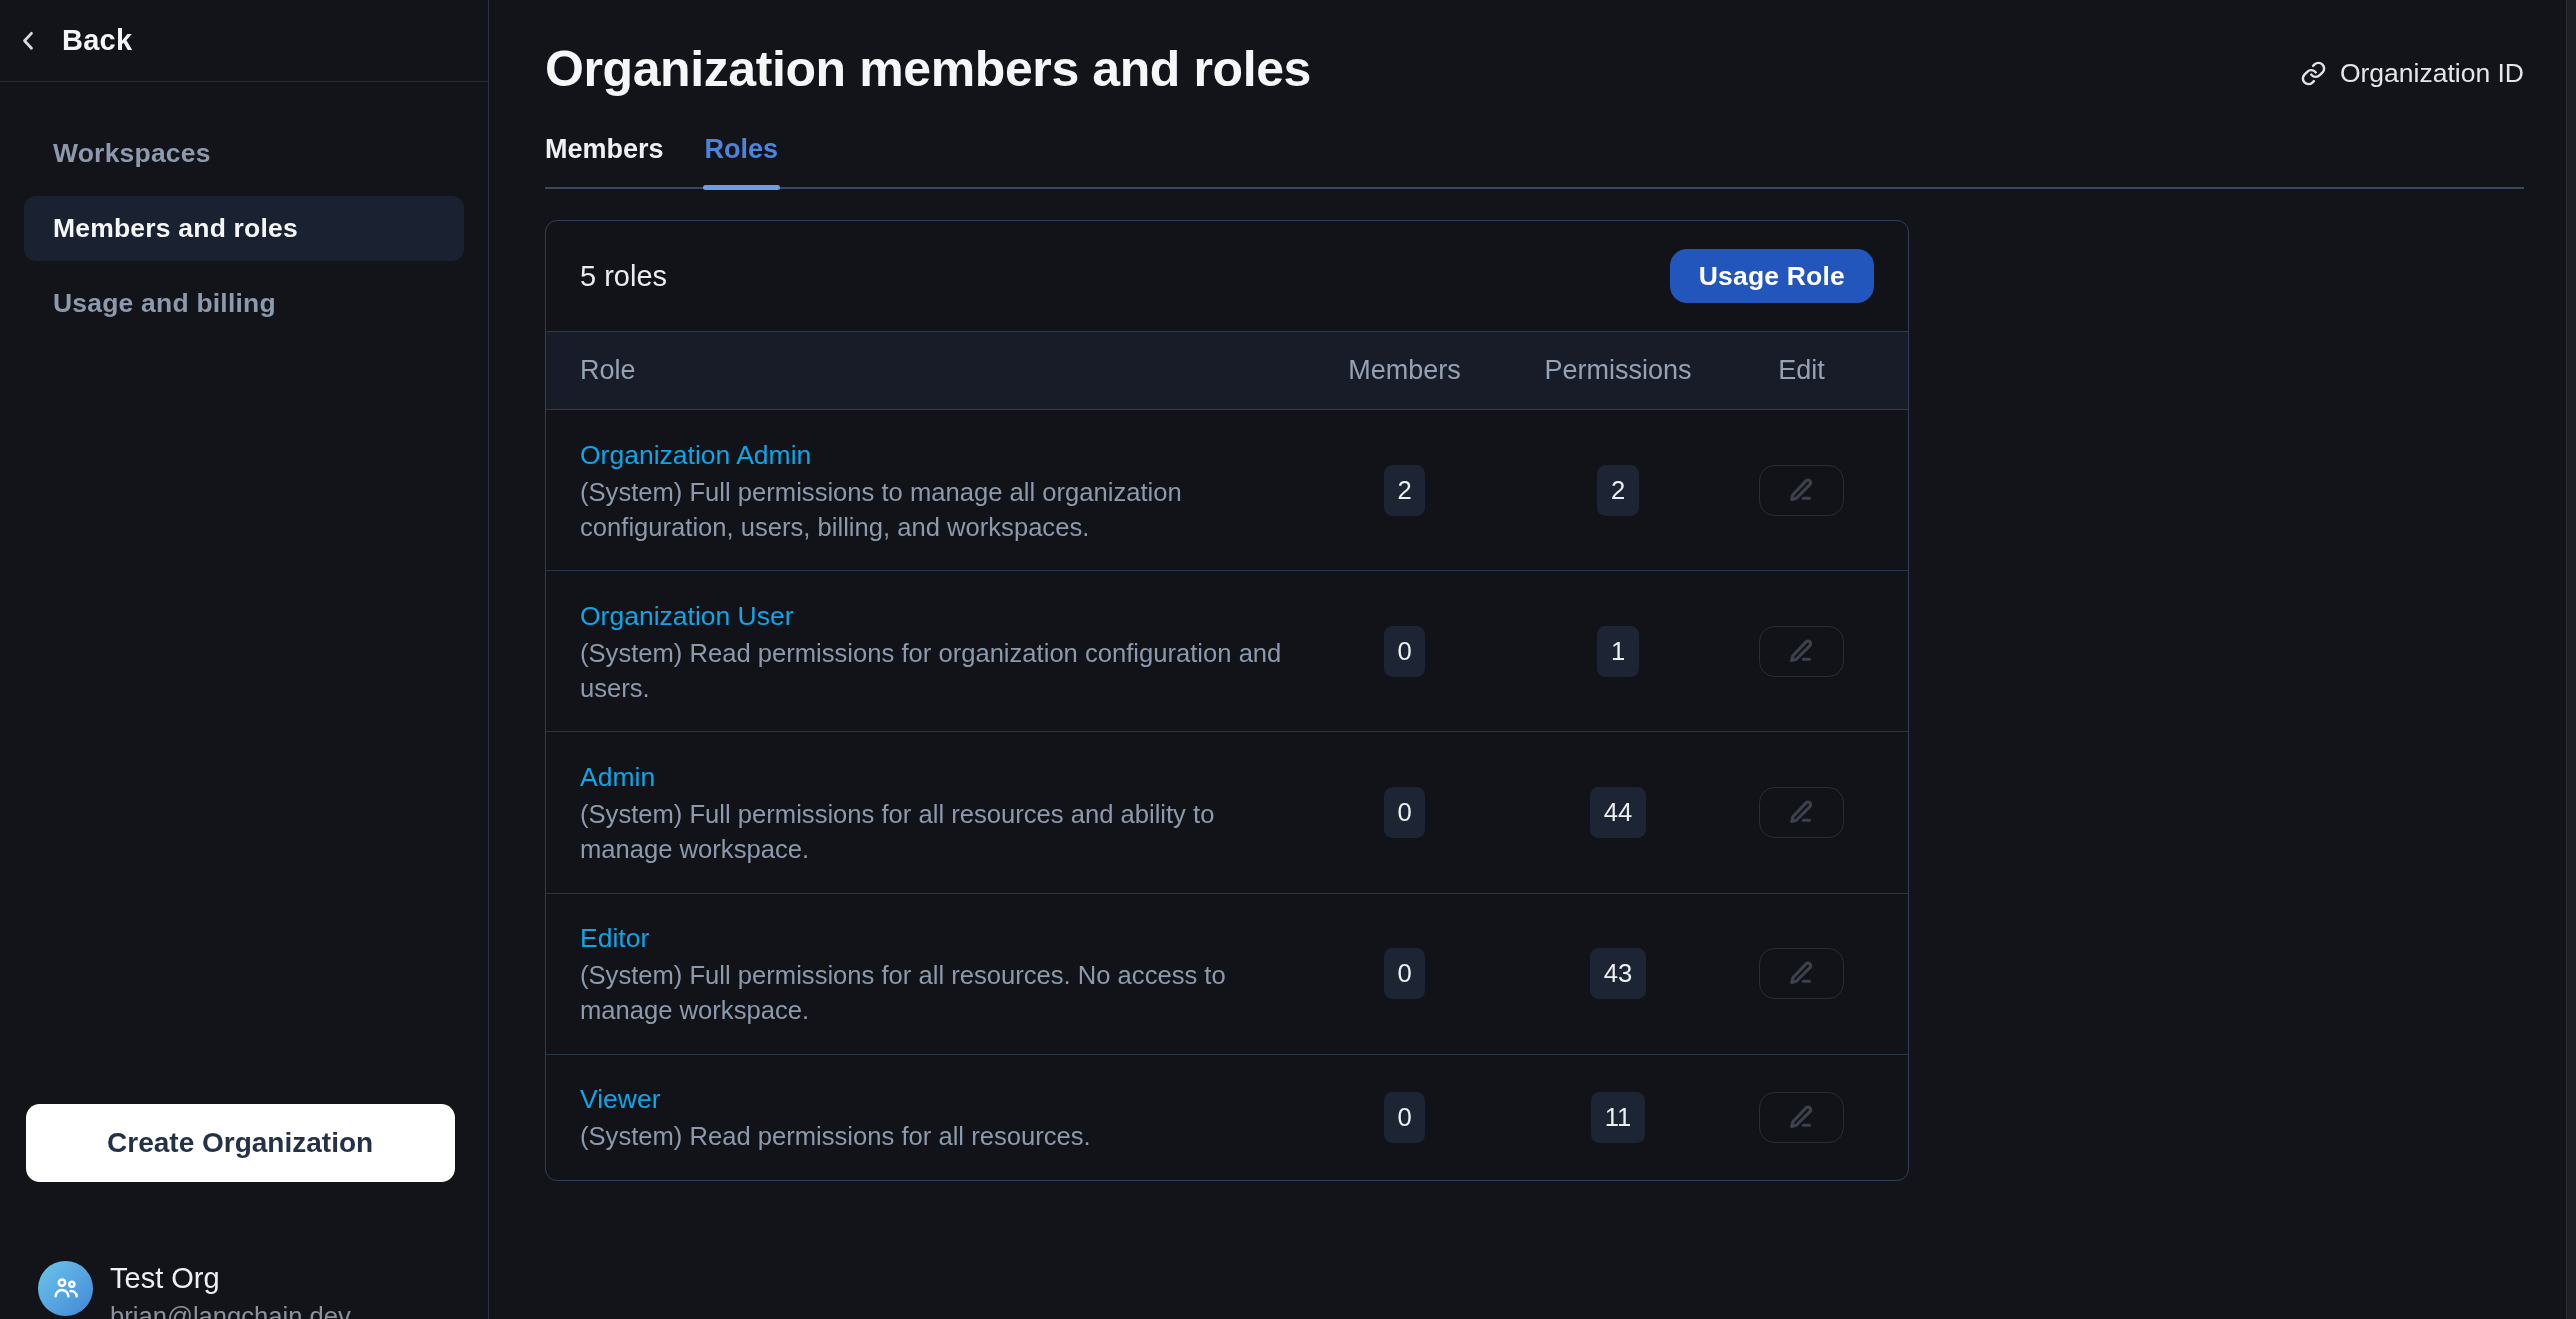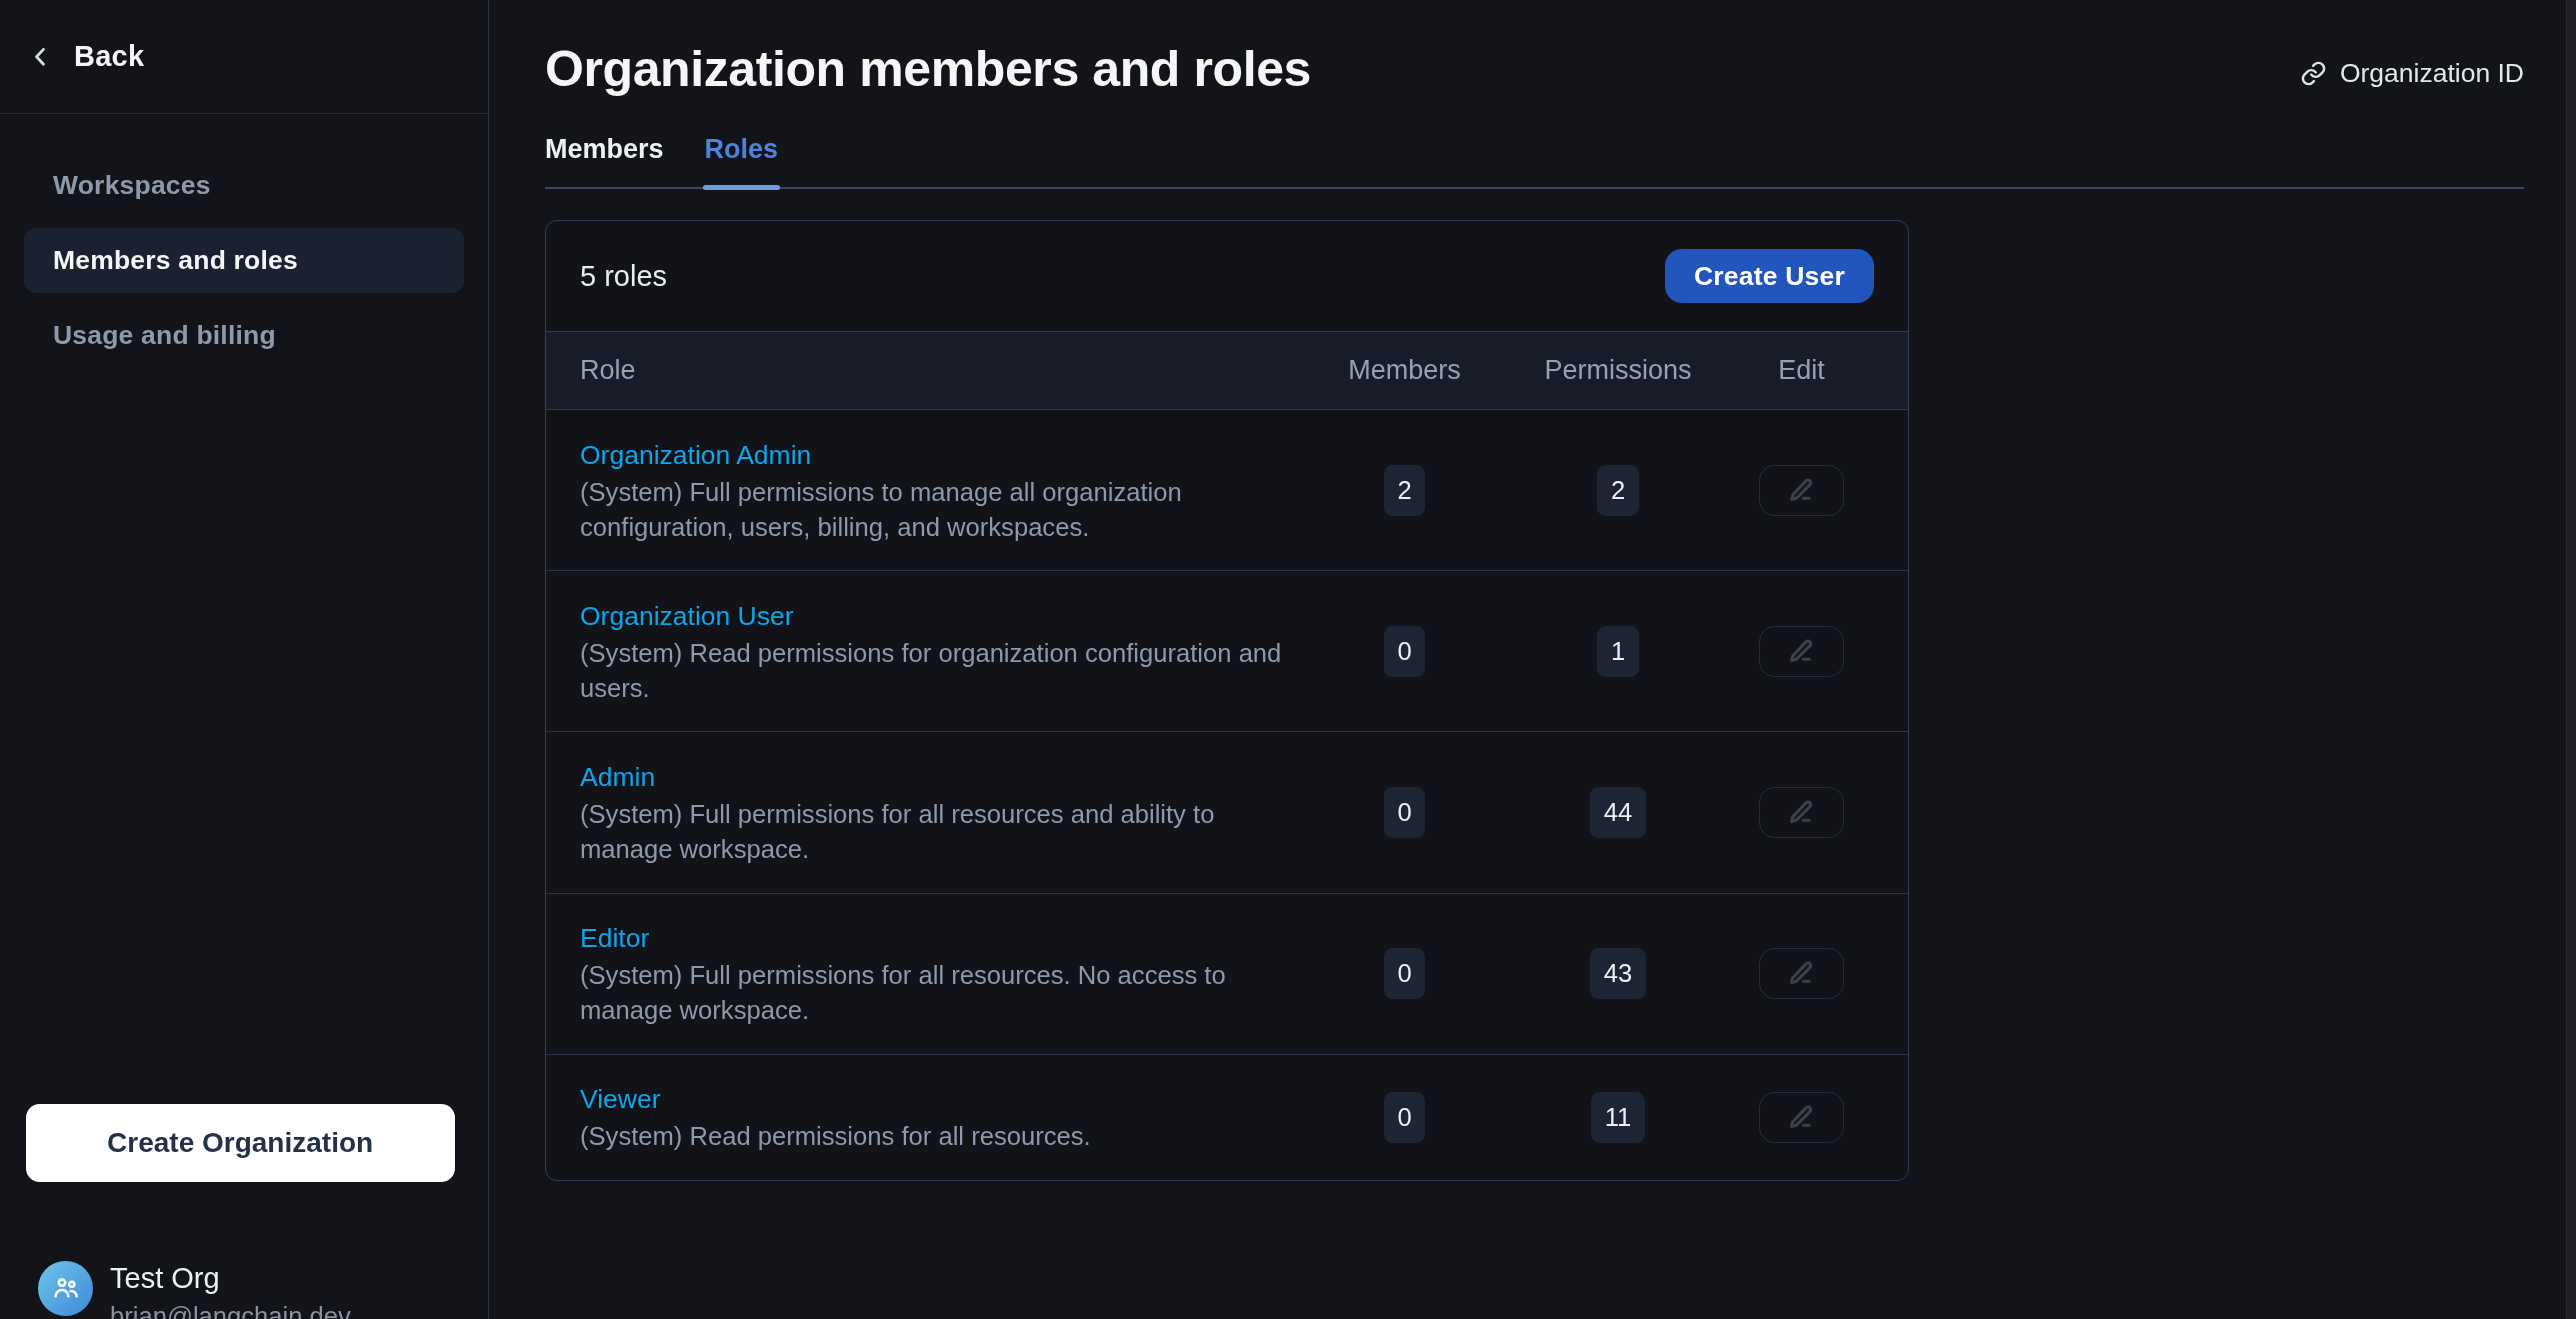--- a/index.html
+++ b/index.html
@@ -11,22 +11,22 @@
   }
   .app { display:flex; width:2576px; height:1320px; position:relative; }
 
   
   .sidebar {
     width:489px; min-width:489px; height:100%;
     border-right:1.7px solid #2b3342;
     position:relative; background:#131419;
   }
   .back-row {
-    height:114px; border-bottom:1.7px solid #242b38;
-    display:flex; align-items:center; padding:0 28px; gap:20.5px;
+    height:82px; border-bottom:1.7px solid #242b38;
+    display:flex; align-items:center; padding:0 16px; gap:20.5px;
     cursor:pointer;
   }
   .back-row svg { width:25.6px; height:25.6px; stroke:#d7dbe1; stroke-width:2.6; fill:none; stroke-linecap:round; stroke-linejoin:round; }
   .back-label { font-size:29px; font-weight:700; color:#f3f5f7; letter-spacing:0.2px; }
 
   .nav { padding:39px 24px 0; display:flex; flex-direction:column; gap:10.2px; }
   .nav-item {
     height:65px; display:flex; align-items:center; padding:0 29px;
     border-radius:12px; font-size:26.5px; font-weight:600; color:#8d99ac;
     cursor:pointer; letter-spacing:0.2px;
@@ -172,21 +172,21 @@
     </div>
 
     <div class="tabs">
       <div class="tab">Members</div>
       <div class="tab active">Roles</div>
     </div>
 
     <section class="card">
       <div class="card-header">
         <span class="roles-count">5 roles</span>
-        <button class="create-role">Create User</button>
+        <button class="create-role">Usage Role</button>
       </div>
 
       <div class="thead">
         <span class="col-role">Role</span>
         <span class="col-members">Members</span>
         <span class="col-permissions">Permissions</span>
         <span class="col-edit">Edit</span>
       </div>
 
       <div>

